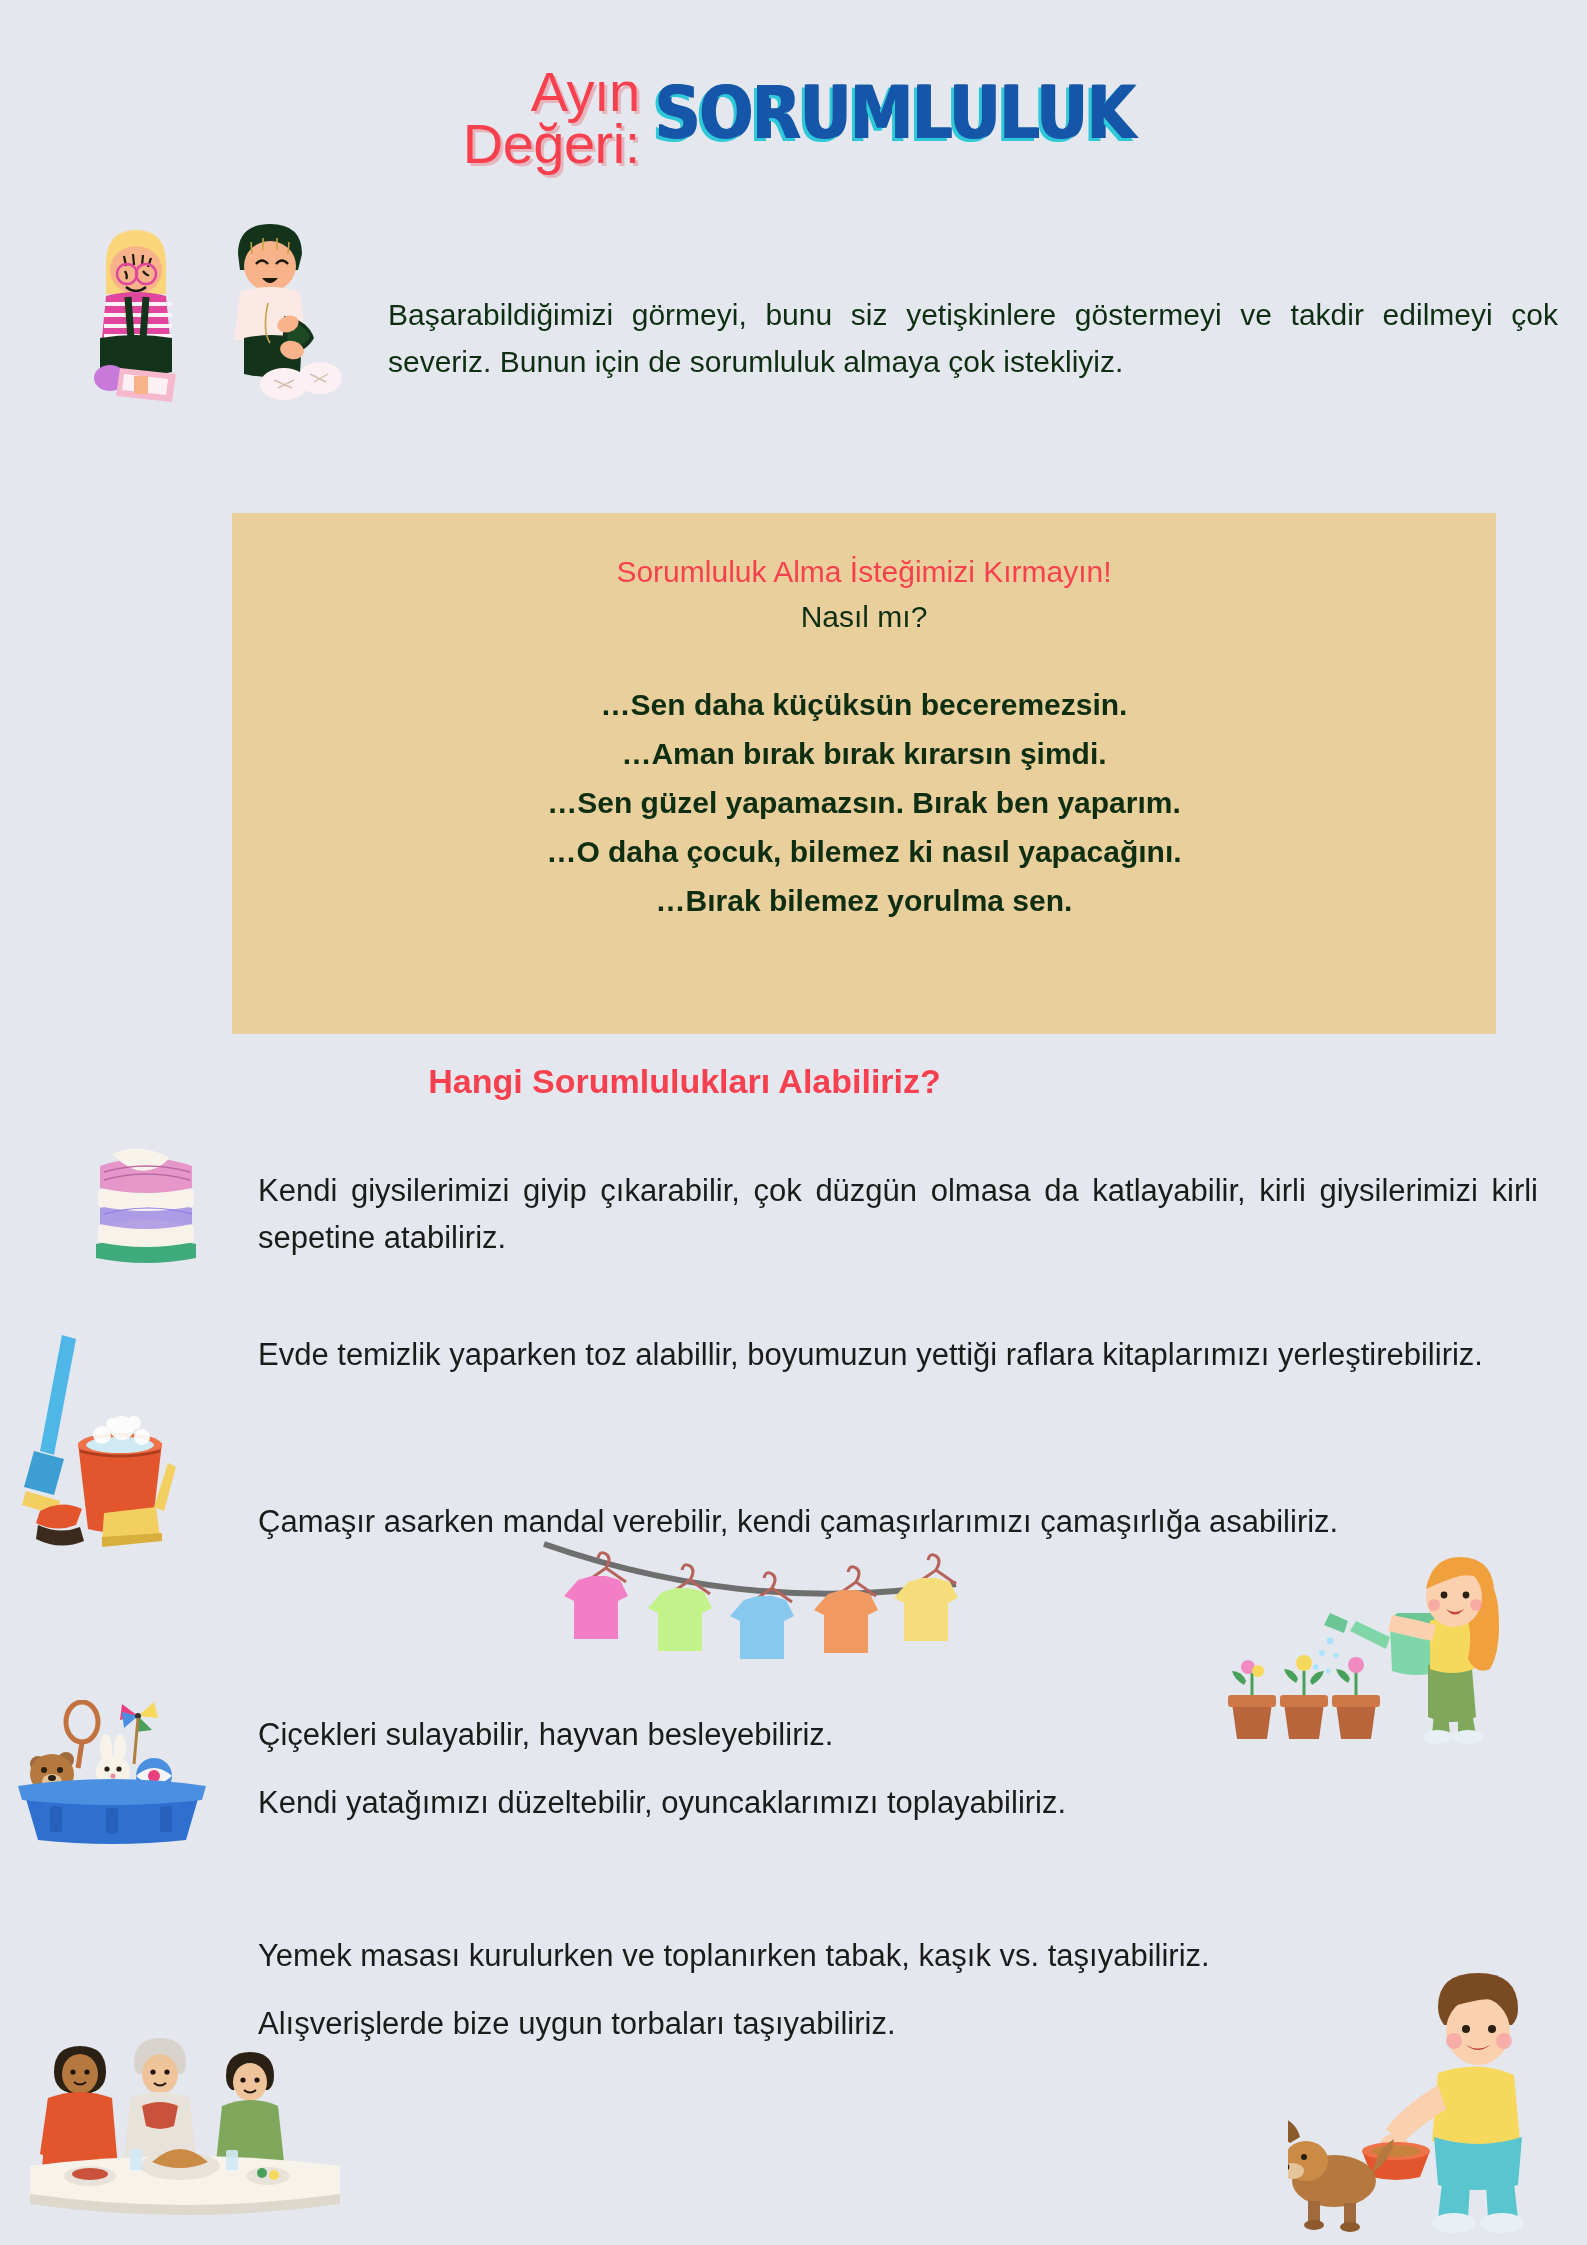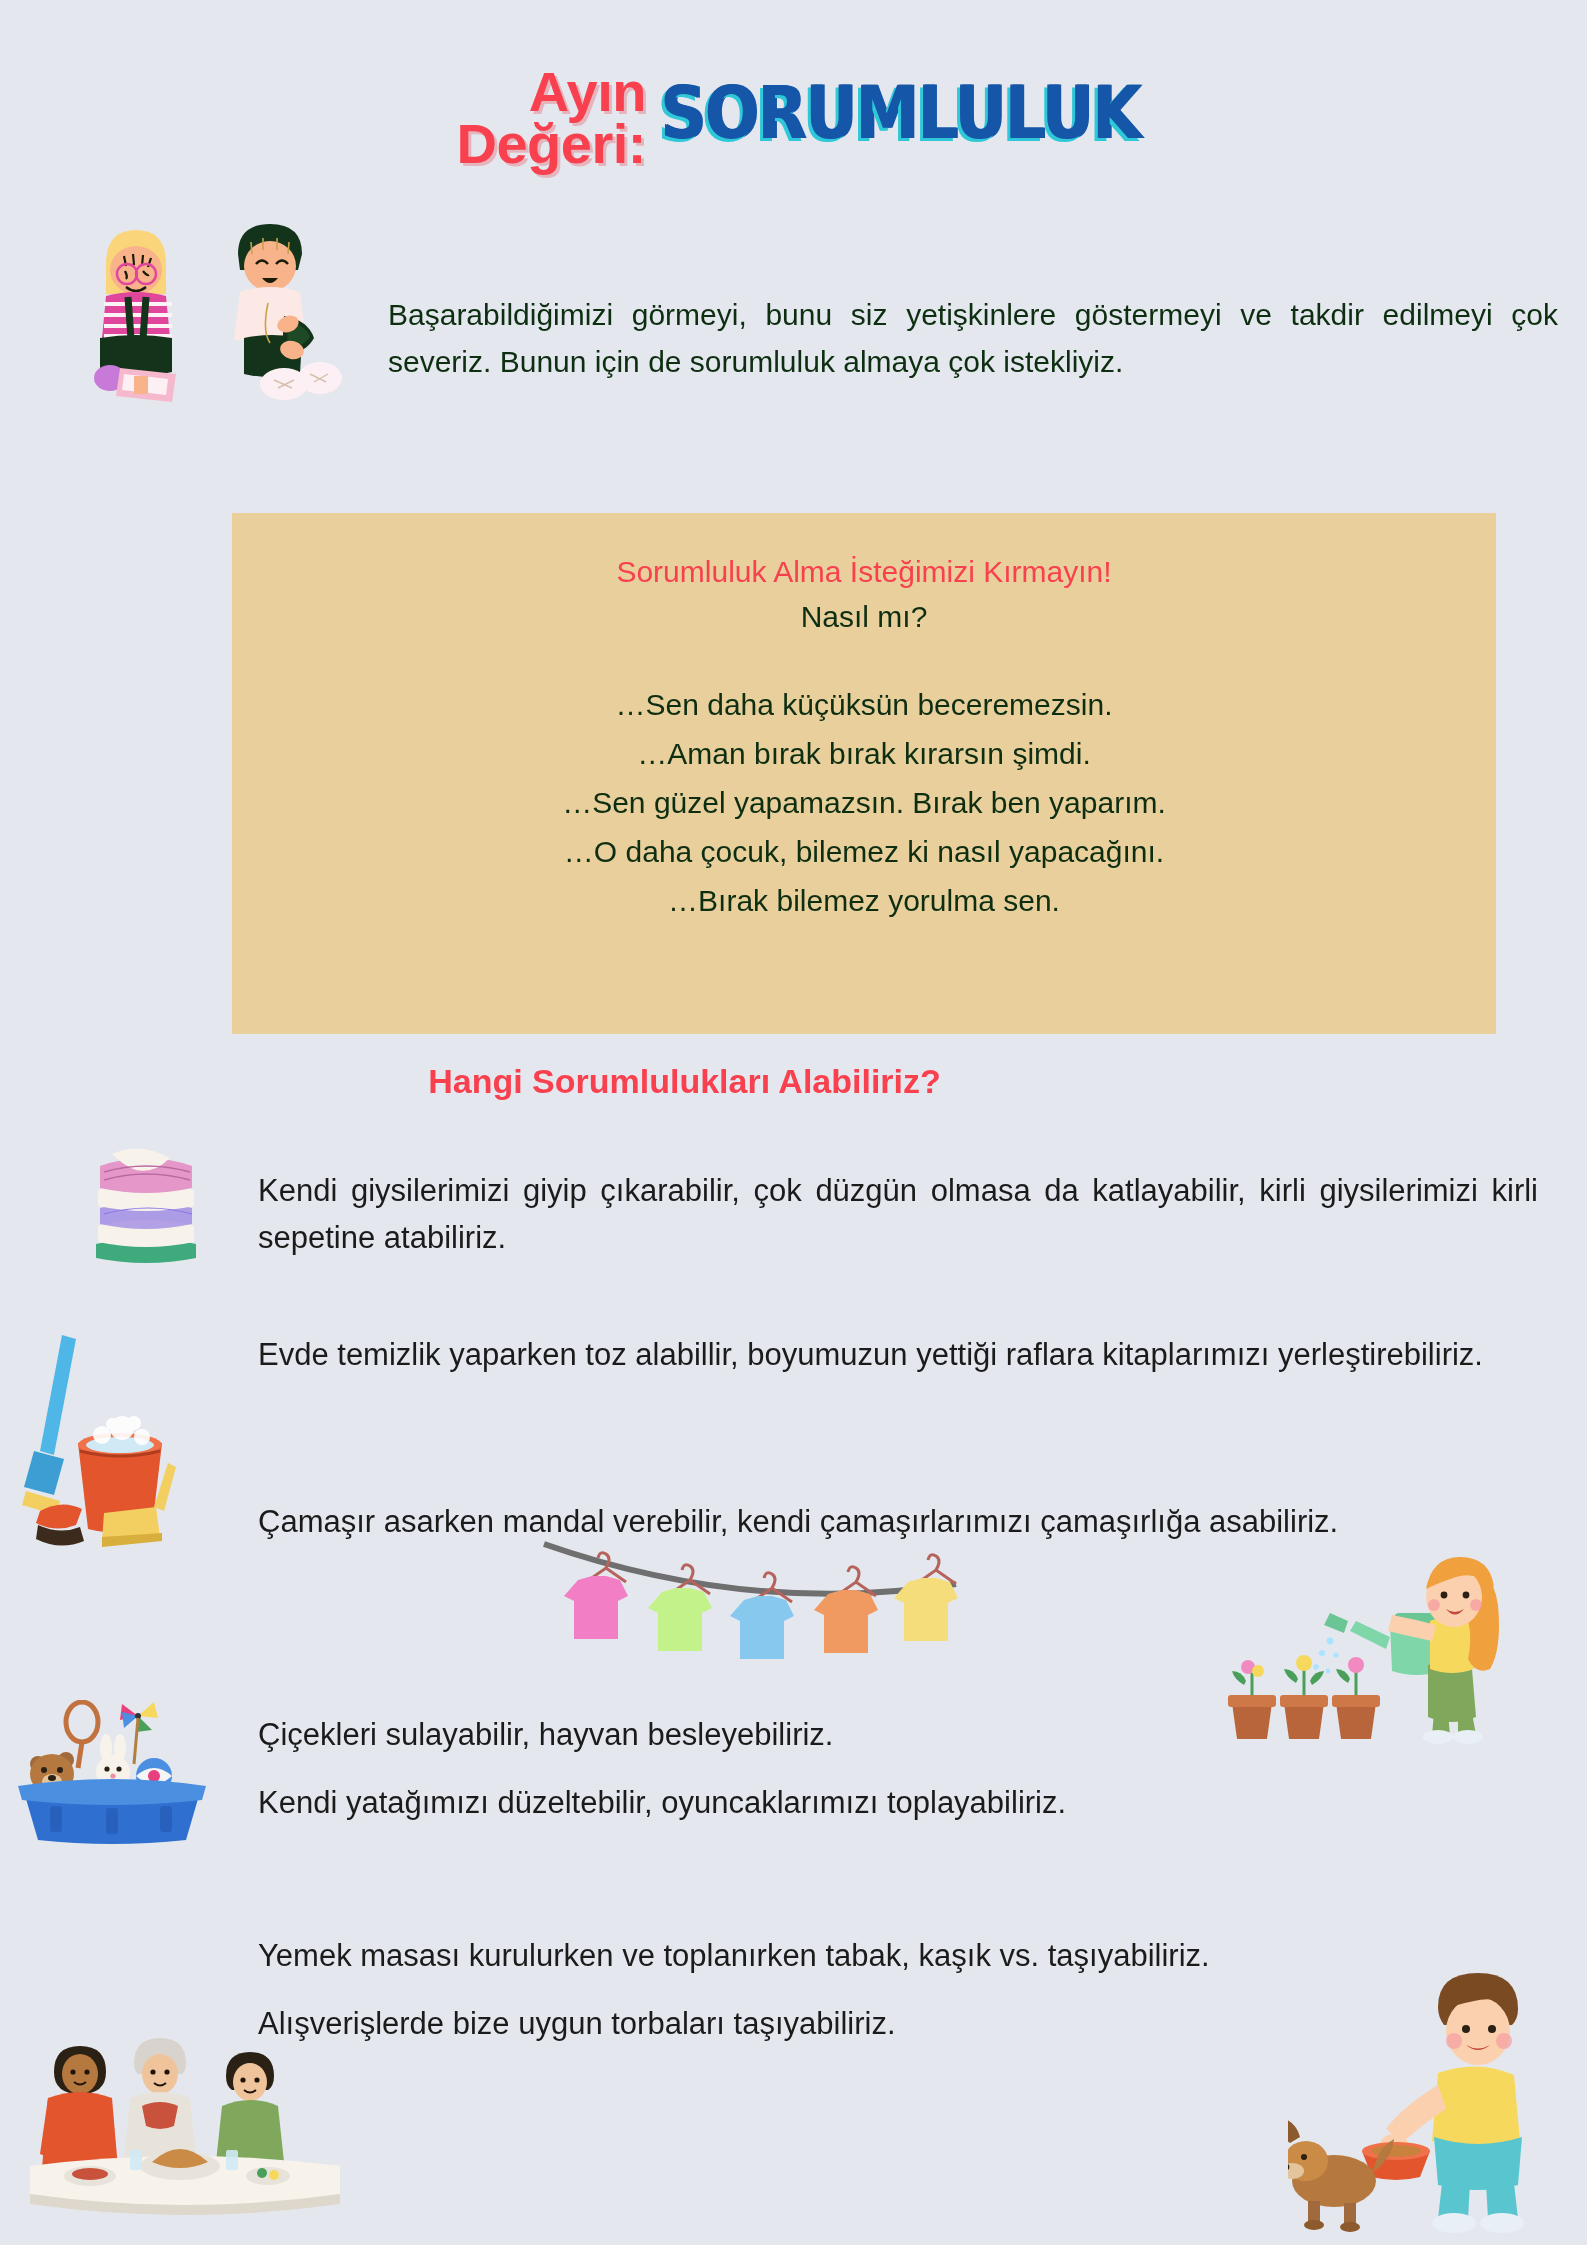--- a/index.html
+++ b/index.html
@@ -25,21 +25,21 @@
     width: 1587px;
     height: 120px;
     display: flex;
     align-items: center;
     justify-content: center;
   }
   .title-red {
     font-size: 56px;
     line-height: 0.93;
     color: #f8404f;
-    font-weight: 700;
+    font-weight: 400;
     text-align: right;
     text-shadow: 3px 3px 0 rgba(230,120,130,0.45);
     letter-spacing: -0.5px;
     padding-right: 14px;
     padding-bottom: 4px;
   }
   .title-blue {
     font-size: 62px;
     font-weight: 900;
     color: #1556a8;
@@ -86,20 +86,21 @@
     font-size: 30px;
     color: #0e2e11;
     line-height: 1.5;
   }
   .bb-spacer { height: 42px; }
   .bb-line {
     text-align: center;
     font-size: 30px;
     color: #0e2e11;
     line-height: 1.63;
+    font-weight: bold;
   }
 
   
   .sec-head {
     position: absolute;
     top: 1062px;
     left: 0;
     width: 1369px;
     text-align: center;
     font-size: 34px;

